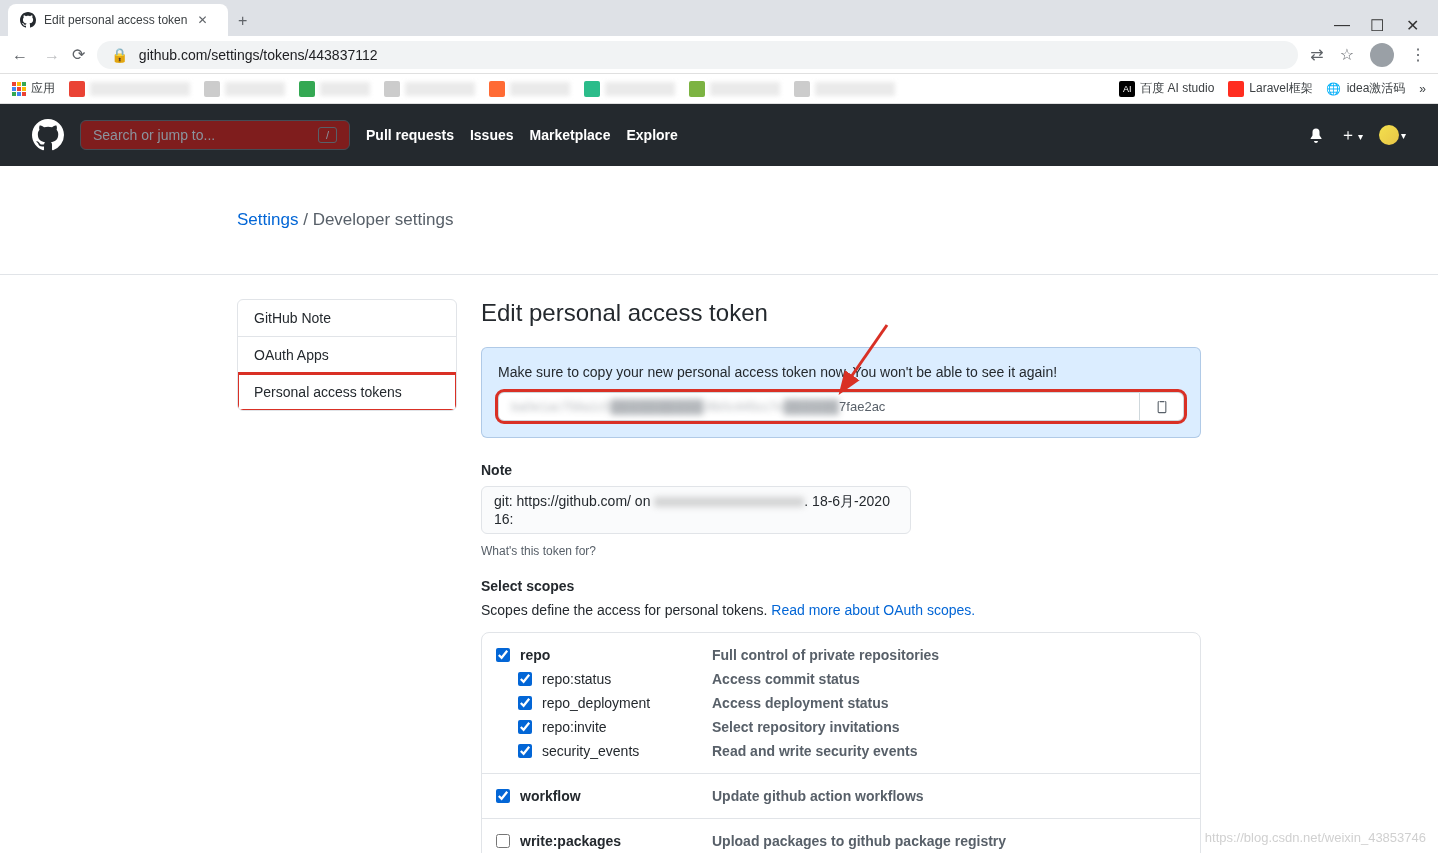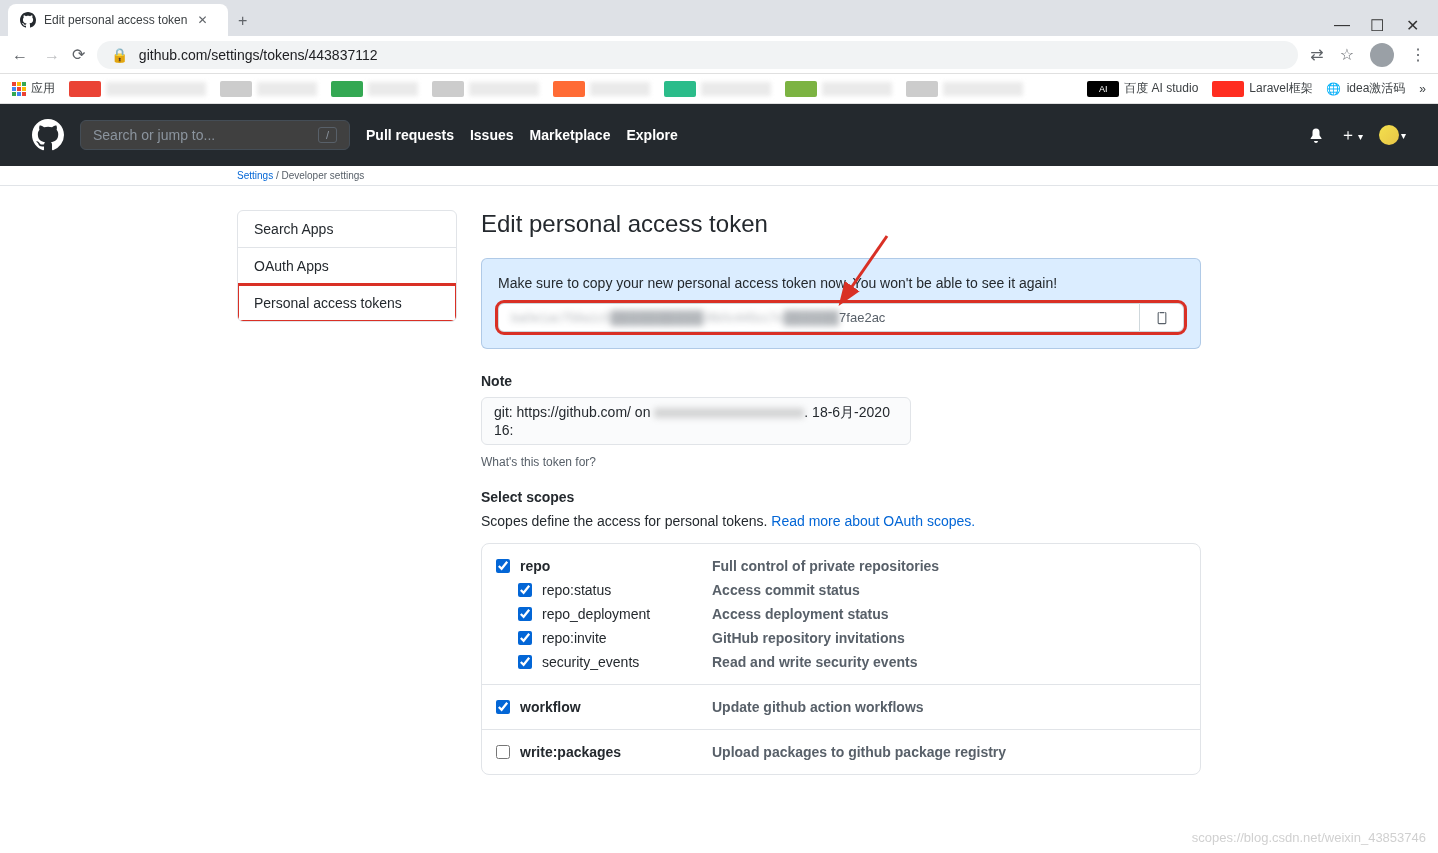--- a/index.html
+++ b/index.html
@@ -20,43 +20,43 @@
 .nav-arrow.disabled { opacity: 0.4; }
 .reload-btn { cursor: pointer; color: #5f6368; }
 .addr-bar { flex: 1; height: 28px; background: #f1f3f4; border-radius: 14px; display: flex; align-items: center; padding: 0 14px; gap: 10px; font-size: 14px; color: #202124; }
 .lock-icon { color: #5f6368; }
 .toolbar-icons { display: flex; gap: 16px; color: #5f6368; align-items: center; }
 .avatar-circle { width: 24px; height: 24px; border-radius: 50%; background: #9aa0a6; }
 .more-dots { cursor: pointer; }
 
 .bookmark-bar { height: 30px; background: #fff; border-bottom: 1px solid #e0e0e0; display: flex; align-items: center; padding: 0 12px; gap: 14px; font-size: 12px; color: #3c4043; }
 .bm-item { display: flex; align-items: center; gap: 5px; cursor: pointer; white-space: nowrap; }
-.bm-favicon { width: 32px; height: 16px; background: #ccc; border-radius: 2px; }
+.bm-favicon { width: 16px; height: 16px; background: #ccc; border-radius: 2px; }
 .bm-apps { display: grid; grid-template-columns: repeat(3, 4px); grid-template-rows: repeat(3, 4px); gap: 1px; }
 .bm-apps > div:nth-child(1) { background: #ea4335 } .bm-apps > div:nth-child(2) { background: #fbbc05 } .bm-apps > div:nth-child(3) { background: #34a853 }
 .bm-apps > div:nth-child(4) { background: #4285f4 } .bm-apps > div:nth-child(5) { background: #ea4335 } .bm-apps > div:nth-child(6) { background: #fbbc05 }
 .bm-apps > div:nth-child(7) { background: #34a853 } .bm-apps > div:nth-child(8) { background: #4285f4 } .bm-apps > div:nth-child(9) { background: #ea4335 }
 .bm-blur { filter: blur(2px); opacity: 0.6; width: 100px; height: 14px; background: #ddd; }
 .bm-spacer { flex: 1; }
 
 
 .gh-header { background: #24292e; height: 62px; display: flex; align-items: center; padding: 0 32px; gap: 16px; color: #fff; }
 .gh-logo { width: 32px; height: 32px; }
-.gh-search { background: #404040; border: 1px solid #444d56; border-radius: 6px; height: 30px; width: 270px; display: flex; align-items: center; padding: 0 12px; font-size: 14px; color: #8b949e; }
+.gh-search { background: #7f1d1d; border: 1px solid #444d56; border-radius: 6px; height: 30px; width: 270px; display: flex; align-items: center; padding: 0 12px; font-size: 14px; color: #8b949e; }
 .gh-search-slash { border: 1px solid #586069; border-radius: 3px; padding: 1px 7px; font-size: 11px; margin-left: auto; color: #8b949e; }
 .gh-nav { display: flex; gap: 16px; font-size: 14px; font-weight: 600; justify-content: flex-end; }
 .gh-nav-item { cursor: pointer; }
 .gh-right { margin-left: auto; display: flex; align-items: center; gap: 16px; }
 .gh-bell, .gh-plus { cursor: pointer; }
 .gh-avatar { width: 20px; height: 20px; border-radius: 50%; background: linear-gradient(135deg, #f4e04d, #e8c547); }
 .caret { font-size: 10px; margin-left: 2px; }
 
 
 .breadcrumb-wrap { border-bottom: 1px solid #e1e4e8; }
-.breadcrumb { max-width: 1012px; margin: 0 auto; padding: 4px 24px; font-size: 10px; color: #586069; }
+.breadcrumb { max-width: 1012px; margin: 16px auto; padding: 28px 24px; font-size: 17px; color: #586069; }
 .breadcrumb a { color: #0366d6; text-decoration: none; }
 
 
 .container { max-width: 1012px; margin: 24px auto; display: flex; gap: 24px; padding: 0 24px; }
 .sidebar { width: 220px; flex-shrink: 0; }
 .menu { border: 1px solid #e1e4e8; border-radius: 6px; overflow: hidden; }
 .menu-item { padding: 10px 16px; font-size: 14px; color: #24292e; cursor: pointer; border-bottom: 1px solid #e1e4e8; }
 .menu-item:last-child { border-bottom: none; }
 .menu-item.selected { outline: 3px solid #d93025; outline-offset: -1px; position: relative; z-index: 1; }
 
@@ -221,21 +221,21 @@
   <div class="breadcrumb">
     <a href="#">Settings</a>
     <span> / </span>
     <span>Developer settings</span>
   </div>
 </div>
 
 <div class="container">
   <div class="sidebar">
     <div class="menu" id="sidebar-menu">
-        <div class="menu-item">Search Apps</div>
+        <div class="menu-item">GitHub Note</div>
         <div class="menu-item">OAuth Apps</div>
         <div class="menu-item selected">Personal access tokens</div>
       </div>
   </div>
 
   <div class="main">
     <h1 class="page-title">Edit personal access token</h1>
 
     <div class="flash">
       <svg class="arrow-annotation" style="top:-28px; left:350px" width="60" height="78">
@@ -283,21 +283,21 @@
             <span class="scope-desc">Access commit status</span>
           </div>
           <div class="scope-row child">
             <input type="checkbox" class="scope-cb" checked="" style="">
             <span class="scope-name">repo_deployment</span>
             <span class="scope-desc">Access deployment status</span>
           </div>
           <div class="scope-row child">
             <input type="checkbox" class="scope-cb" checked="" style="">
             <span class="scope-name">repo:invite</span>
-            <span class="scope-desc">GitHub repository invitations</span>
+            <span class="scope-desc">Select repository invitations</span>
           </div>
           <div class="scope-row child">
             <input type="checkbox" class="scope-cb" checked="" style="">
             <span class="scope-name">security_events</span>
             <span class="scope-desc">Read and write security events</span>
           </div>
         </div>
         <div class="scope-group">
           <div class="scope-row">
             <input type="checkbox" class="scope-cb" checked="" style="">
@@ -309,13 +309,13 @@
           <div class="scope-row">
             <input type="checkbox" class="scope-cb" style="">
             <span class="scope-name">write:packages</span>
             <span class="scope-desc">Upload packages to github package registry</span>
           </div>
         </div>
       </div>
   </div>
 </div>
 
-<div class="watermark">scopes://blog.csdn.net/weixin_43853746</div>
+<div class="watermark">https://blog.csdn.net/weixin_43853746</div>
 
 </body></html>

